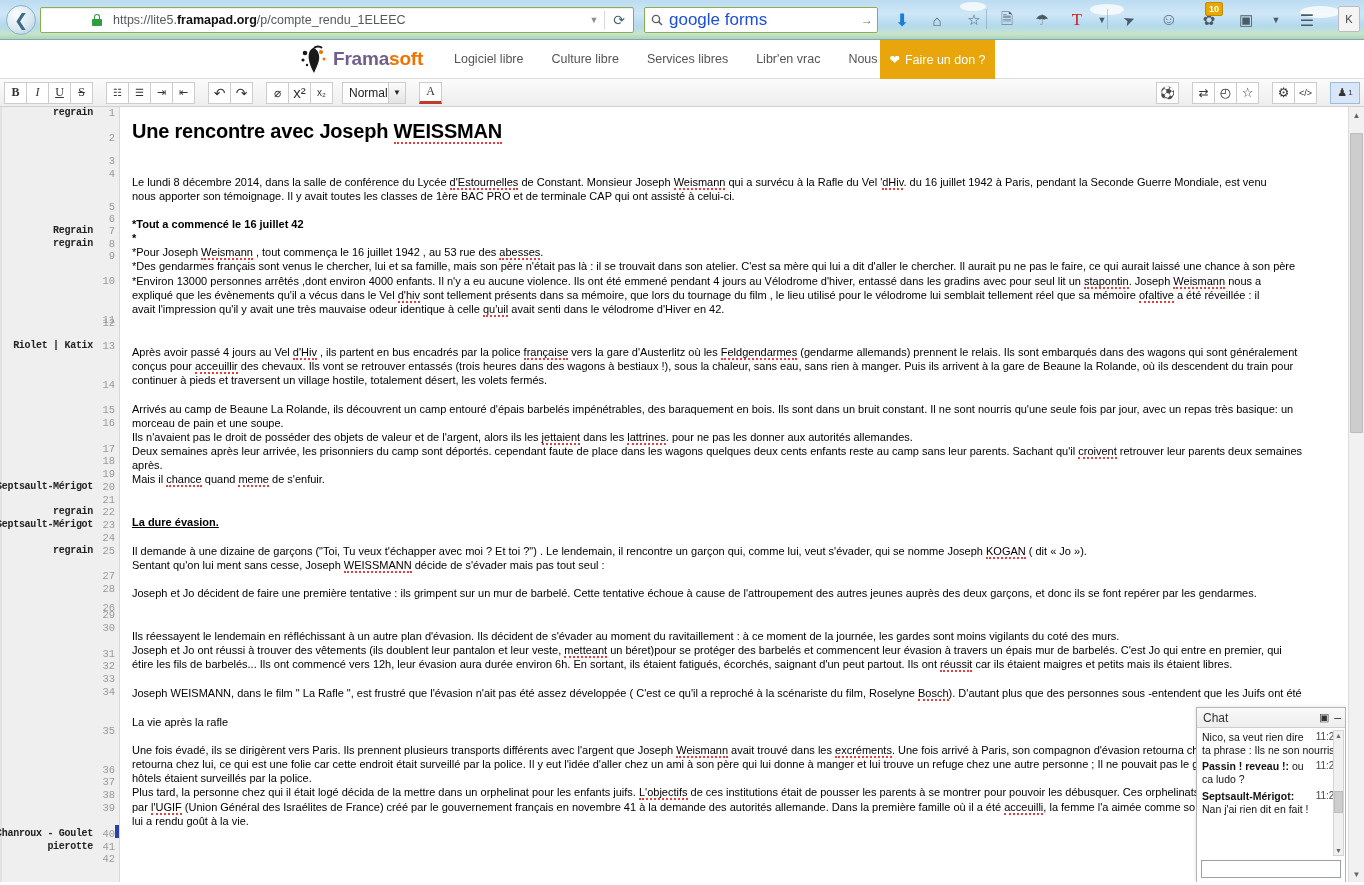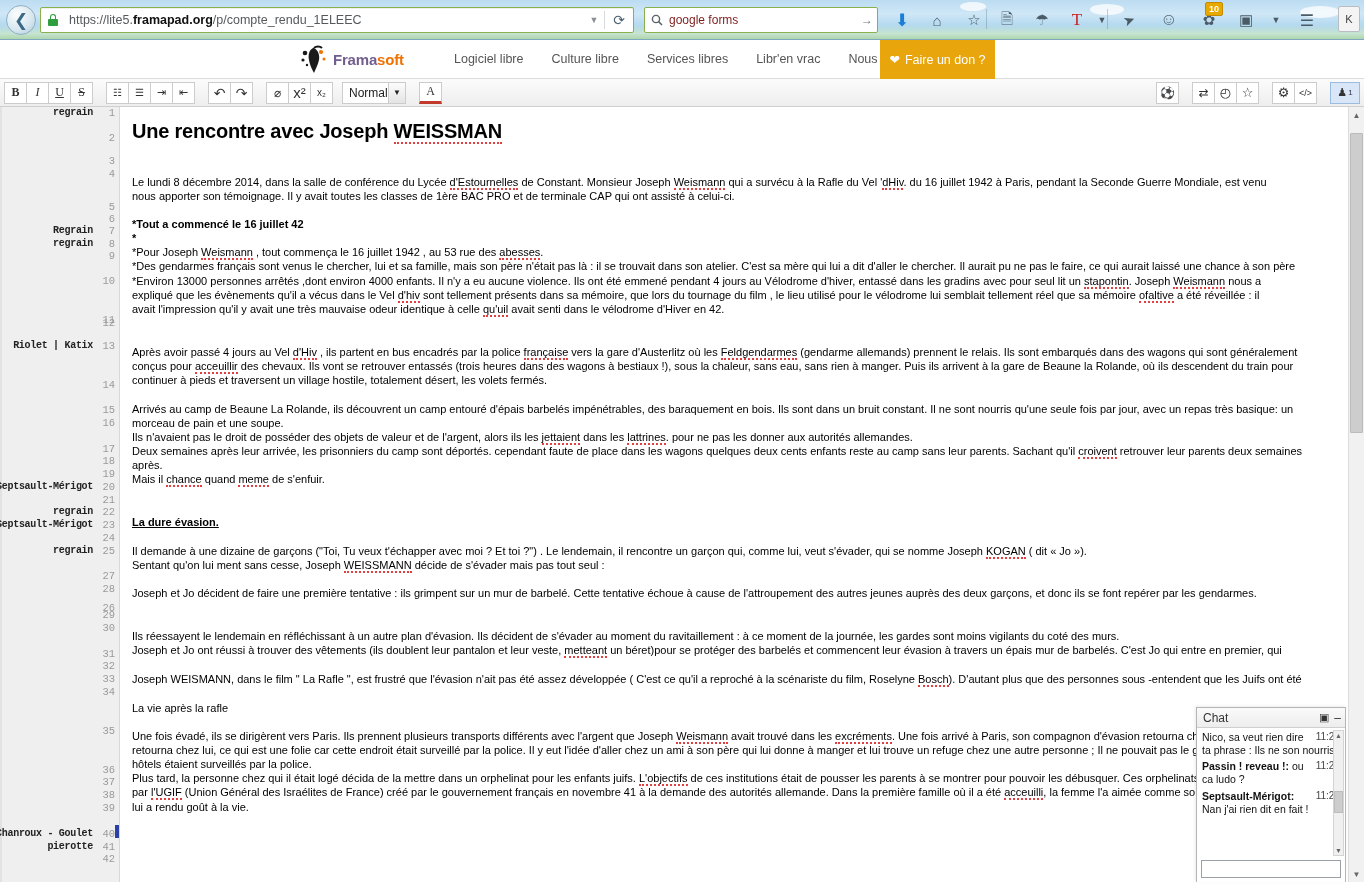--- a/index.html
+++ b/index.html
@@ -29,38 +29,39 @@
     background: radial-gradient(circle at 35% 30%, #fbfdfe, #d6e6ef 60%, #a8c6d6 100%);
     border: 1px solid #8fb0c4;
     display: flex; align-items: center; justify-content: center;
     color: #3b6a86; font-size: 17px; line-height: 1;
   }
   #urlbar {
     position: absolute; left: 40px; top: 7px; width: 594px; height: 26px;
     background: #fff; border: 1px solid #8ab04e;
     border-radius: 2px; display: flex; align-items: center;
     box-shadow: inset 0 1px 1px rgba(0,0,0,.07);
+    padding-left: 44px;
   }
   #urlbar .lockwrap { width: 24px; display:flex; align-items:center; justify-content:center; }
   .lock-icon { width:10px; height:12px; position:relative; }
   .lock-icon .body { position:absolute; bottom:0; left:0; width:10px; height:7px; background:#2e9e3e; border-radius:1px; }
   .lock-icon .shackle { position:absolute; top:0; left:2px; width:6px; height:6px; border:1.6px solid #2e9e3e; border-bottom:none; border-radius:3px 3px 0 0; }
   #url-text { flex:1; font-size: 12.5px; color: #55595d; white-space: nowrap; overflow: hidden; padding-left: 4px; }
   #url-text b { color: #111; font-weight: bold; }
   .url-drop { width: 20px; text-align: center; color: #8a9096; font-size: 9px; }
   .url-sep { width:1px; height:18px; background:#d7dadd; }
   .reload-btn { width: 28px; text-align:center; color:#4a6374; font-size: 14px; }
 
   #searchbar {
     position: absolute; left: 644px; top: 7px; width: 234px; height: 26px;
     background: #fff; border: 1px solid #8ab04e; border-radius: 2px;
     display:flex; align-items:center;
   }
   #searchbar .mag { width: 24px; display:flex; align-items:center; justify-content:center; color:#5b6166; }
-  #search-text { flex:1; font-size: 12px; color:#7f1d1d; }
+  #search-text { flex:1; font-size: 17px; color:#1d4ed8; }
   #searchbar .go { width: 20px; text-align:center; color:#6f767c; font-size: 12px; }
 
   .tb-icon {
     position: absolute; top: 6px; width: 28px; height: 28px;
     display: flex; align-items: center; justify-content: center;
     font-size: 15px; color: #4b5b66;
   }
   .vsep { position:absolute; top:9px; width:1px; height:20px; background: rgba(90,120,140,.35); }
 
   #badge-10 {
@@ -76,21 +77,21 @@
     font-size:11px; color:#444;
   }
 
   
   #frama-bar {
     height: 39px; background: #fff; border-bottom: 1px solid #dcdcdc;
     display: flex; align-items: center; position: relative;
   }
   #frama-logo-wrap { position:absolute; left: 300px; display:flex; align-items:center; height:39px; }
   .frama-mark { width: 28px; height: 30px; position: relative; margin-right: 5px; }
-  #frama-name { font-size: 15px; font-weight: bold; letter-spacing: -.2px; }
+  #frama-name { font-size: 19px; font-weight: bold; letter-spacing: -.2px; }
   #frama-name .a { color: #725e8e; }
   #frama-name .b { color: #f07300; }
   #frama-nav { position: absolute; left: 440px; display: flex; align-items: center; height: 39px; gap: 0; }
   #frama-nav a { font-size: 12.5px; color: #555; text-decoration: none; padding: 0 14px; white-space: nowrap; }
   #donate-btn {
     position: absolute; left: 880px; top: 0; height: 39px; width: 115px;
     background: #e8a50c; color: #fff; display:flex; align-items:center; justify-content:center;
     font-size: 12.5px; gap: 5px;
   }
 
@@ -530,20 +531,21 @@
     <p class="p bold ul">La dure évasion.</p>
     <div class="blank"></div>
     <p class="p">Il demande à une dizaine de garçons ("Toi, Tu veux t'échapper avec moi ? Et toi ?") . Le lendemain, il rencontre un garçon qui, comme lui, veut s'évader, qui se nomme Joseph <span class="sp">KOGAN</span> ( dit « Jo »).</p>
     <p class="p">Sentant qu'on lui ment sans cesse, Joseph <span class="sp">WEISSMANN</span> décide de s'évader mais pas tout seul :</p>
     <div class="blank"></div>
     <p class="p">Joseph et Jo décident de faire une première tentative : ils grimpent sur un mur de barbelé. Cette tentative échoue à cause de l'attroupement des autres jeunes auprès des deux garçons, et donc ils se font repérer par les gendarmes.</p>
     <div class="blank"></div>
     <div class="blank"></div>
     <p class="p">Ils réessayent le lendemain en réfléchissant à un autre plan d'évasion. Ils décident de s'évader au moment du ravitaillement :  à ce moment de la journée, les gardes sont moins vigilants du coté des murs.</p>
     <p class="p">Joseph et Jo ont réussi à trouver des vêtements (ils doublent leur pantalon et leur veste, <span class="sp">metteant</span> un béret)pour se protéger des barbelés et commencent leur évasion à travers un épais mur de barbelés. C'est Jo qui entre en premier, qui</p>
+    <p class="p">étire les fils de barbelés... Ils ont commencé vers 12h, leur évasion aura durée environ 6h. En sortant, ils étaient fatigués,  écorchés, saignant d'un peut partout. Ils ont <span class="sp">réussit</span> car ils étaient maigres et petits mais ils étaient libres.</p>
     <div class="blank"></div>
     <p class="p">Joseph WEISMANN, dans le film " La Rafle ", est frustré que l'évasion n'ait pas été assez développée ( C'est ce qu'il a reproché à la scénariste du film, Roselyne <span class="sp">Bosch</span>). D'autant plus que des personnes sous -entendent que les Juifs ont été</p>
     <div class="blank"></div>
     <p class="p">La vie après la rafle</p>
     <div class="blank"></div>
     <p class="p">Une fois évadé, ils se dirigèrent vers Paris. Ils prennent plusieurs transports différents  avec l'argent que Joseph <span class="sp">Weismann</span> avait trouvé dans les <span class="sp">excréments</span>. Une fois arrivé à Paris, son compagnon d'évasion retourna chez sa tante et lui</p>
     <p class="p">retourna chez lui, ce qui est une folie car cette endroit était surveillé par la police. Il y eut l'idée d'aller chez un ami à son père qui lui donne à manger et lui trouve un refuge chez une autre personne ; Il ne pouvait pas le garder car tous les</p>
     <p class="p">hôtels étaient surveillés par la police.</p>
     <p class="p">Plus tard, la personne chez qui il était logé décida de la mettre dans un orphelinat pour les enfants juifs. <span class="sp">L'objectifs</span> de ces institutions était de pousser les parents à se montrer pour pouvoir les débusquer. Ces orphelinats étaient gérés</p>
     <p class="p">par <span class="sp">l'UGIF</span> (Union Général des Israélites de France) créé par le gouvernement français en novembre 41 à la demande des autorités allemande.  Dans la première famille où il a été <span class="sp">acceuilli</span>, la femme l'a aimée comme son propre fils, elle</p>

